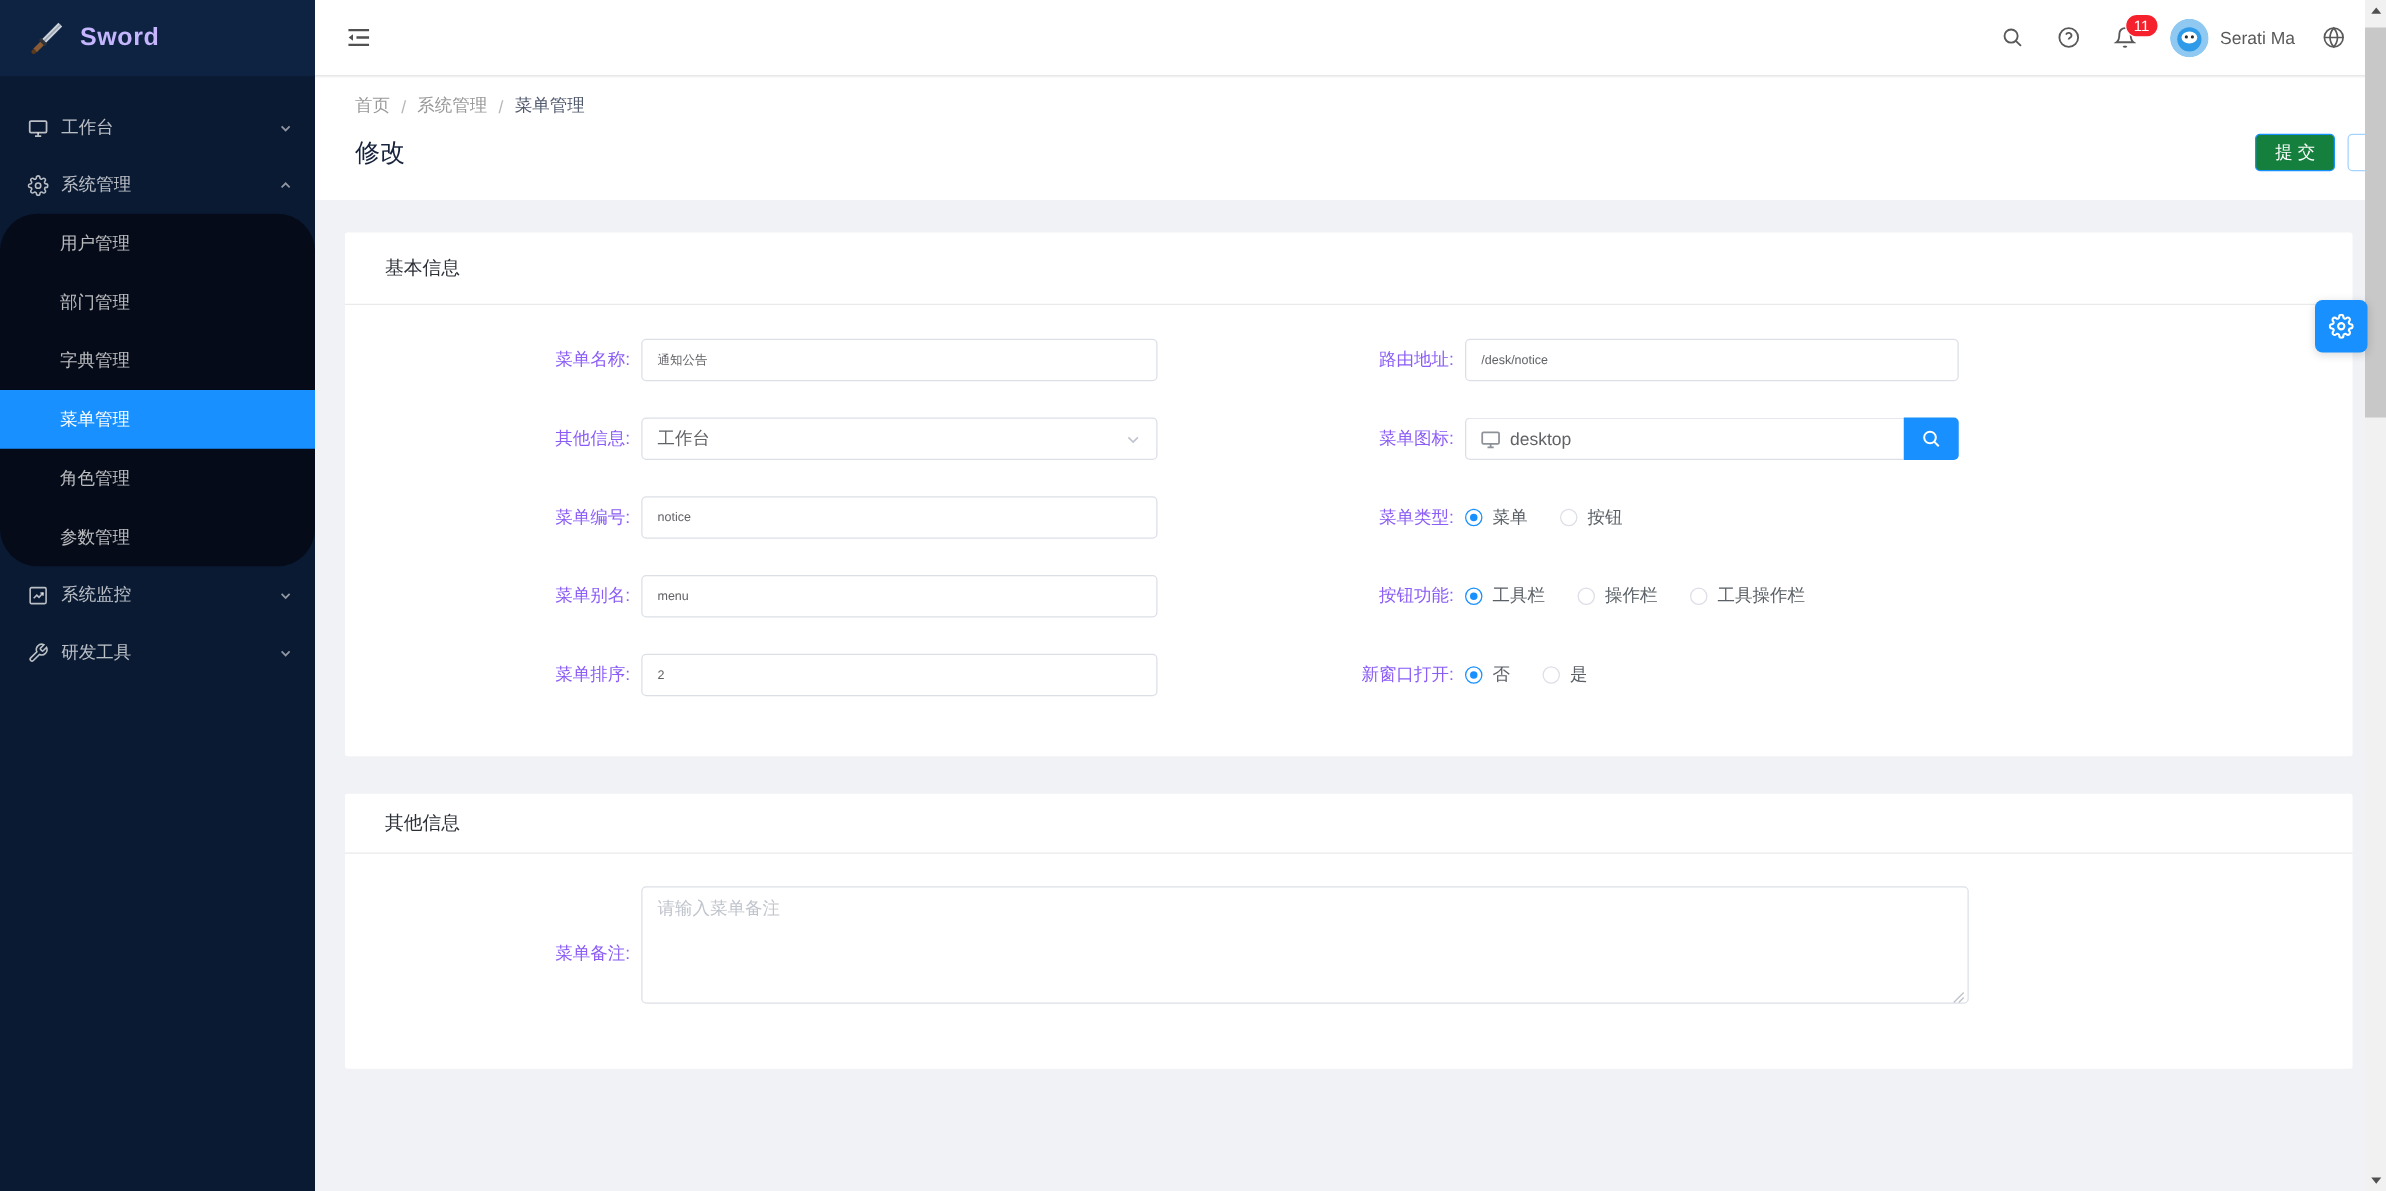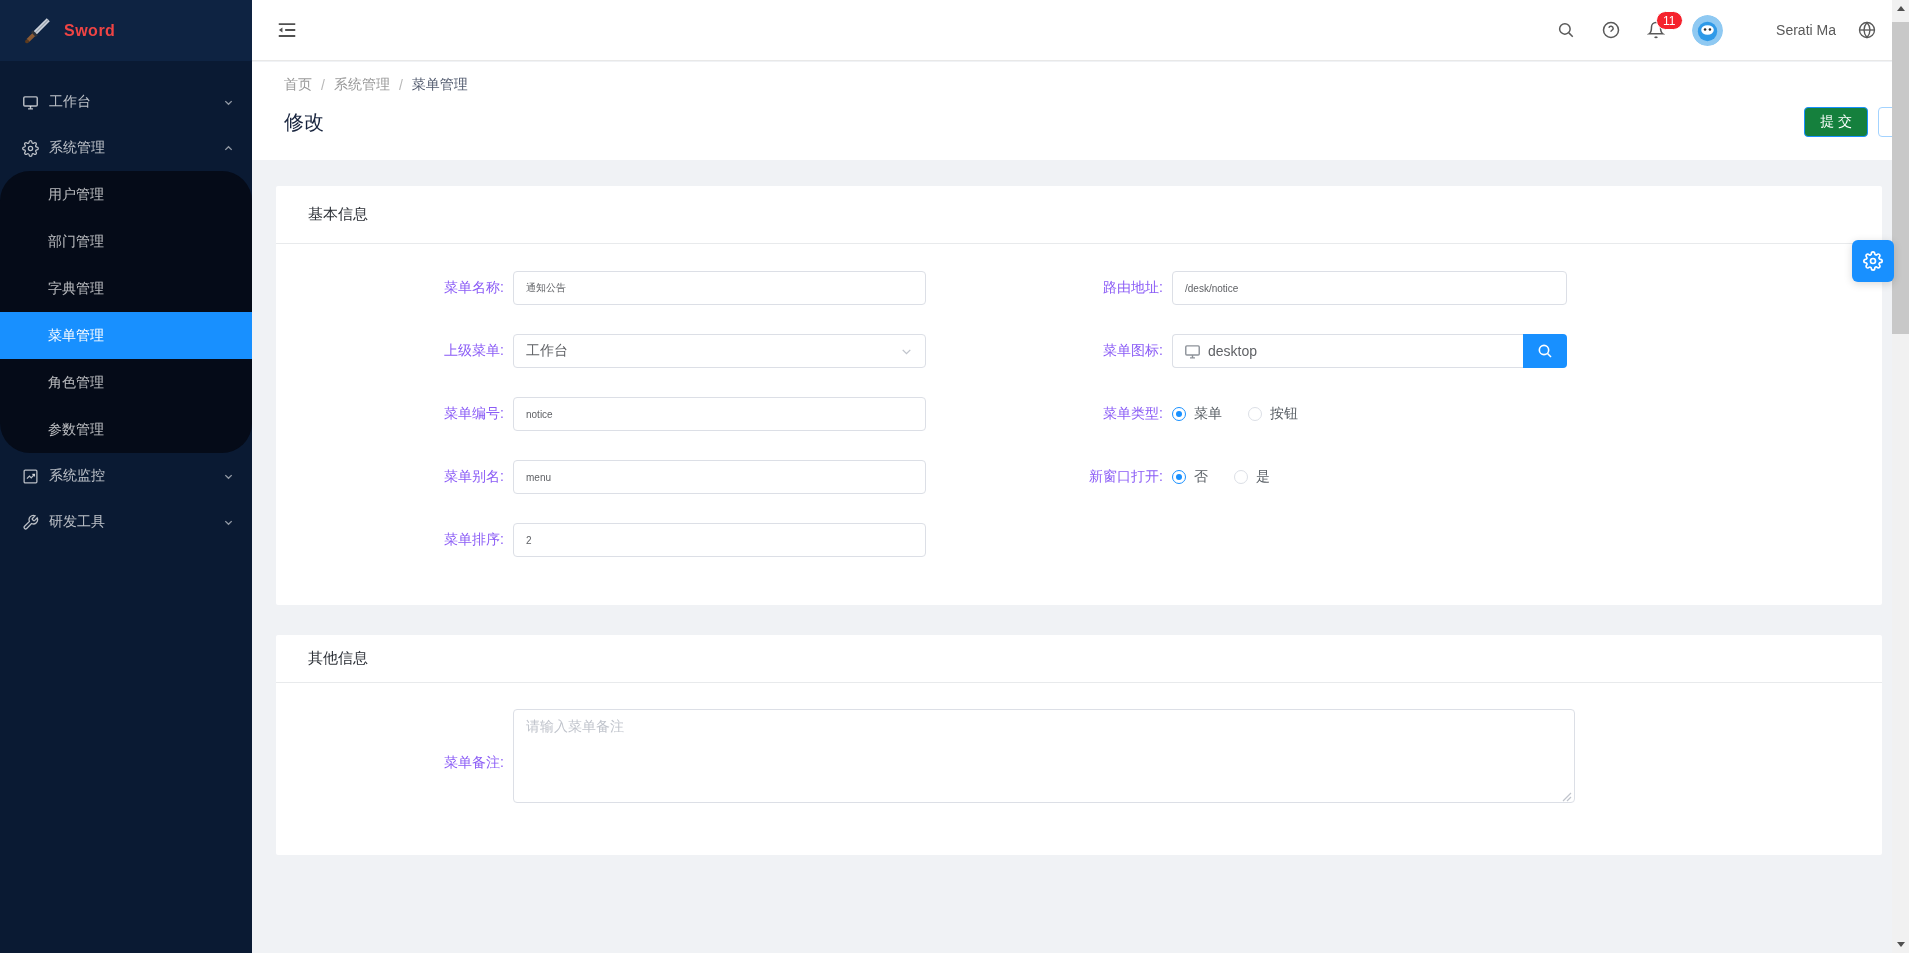--- a/index.html
+++ b/index.html
@@ -3,39 +3,39 @@
 <meta charset="utf-8">
 <style>
   * { margin:0; padding:0; box-sizing:border-box; }
   html,body { width:1909px; height:953px; overflow:hidden; font-family:"Liberation Sans","DejaVu Sans",sans-serif; background:#f0f2f5; }
   svg { display:block; }
 
   
   .sidebar { position:absolute; left:0; top:0; width:252px; height:953px; background:#0a1a33; z-index:5; }
   .logo { height:61px; background:#0e2342; display:flex; align-items:center; padding-left:22px; }
   .logo-icon { width:30px; height:30px; margin-right:12px; }
-  .logo-title { color:#ef4444; font-size:16px; font-weight:bold; letter-spacing:.5px; }
+  .logo-title { color:#c4b5fd; font-size:20px; font-weight:bold; letter-spacing:.5px; }
   .nav { padding-top:18px; }
   .nav-item { height:46px; display:flex; align-items:center; padding:0 18px 0 22px; color:rgba(255,255,255,.72); font-size:14px; cursor:pointer; }
   .nav-item .nico { width:17px; height:17px; margin-right:10px; color:rgba(255,255,255,.72); }
   .nav-item .chev { margin-left:auto; width:11px; height:11px; color:rgba(255,255,255,.55); }
   .submenu { background:#050b18;border-radius:30px; }
   .submenu-item { height:47px; display:flex; align-items:center; padding-left:48px; color:rgba(255,255,255,.72); font-size:14px; cursor:pointer; }
   .submenu-item.active { background:#1890ff; color:#ffffff; }
 
   
   .topbar { position:absolute; left:252px; top:0; width:1640px; height:61px; background:#fff; border-bottom:1px solid #e8e8e8; display:flex; align-items:center; z-index:4; }
   .fold-btn { margin-left:24px; color:#515151; cursor:pointer; }
   .topbar-right { margin-left:auto; display:flex; align-items:center; padding-right:16px; color:#595959; }
   .tb-ic { width:18px; height:18px; cursor:pointer; }
   .tb-gap { margin-right:27px; }
   .bell-wrap { position:relative; margin-right:27px; }
   .badge { position:absolute; top:-10px; left:9px; min-width:26px; height:19px; background:#f5222d; color:#fff; font-size:12px; border-radius:10px; display:flex; align-items:center; justify-content:center; padding:0 6px; border:1px solid #fff; }
   .avatar { width:31px; height:31px; border-radius:50%; margin-right:9px; overflow:hidden; cursor:pointer; flex:0 0 auto; }
-  .username { font-size:14px; color:#595959; margin-right:22px; cursor:pointer; white-space:nowrap;margin-left:44px; }
+  .username { font-size:14px; color:#595959; margin-right:22px; cursor:pointer; white-space:nowrap; }
 
   
   .page-header { position:absolute; left:252px; top:62px; width:1716px; height:98px; background:#fff; padding:14px 26px 0 32px; z-index:3; }
   .breadcrumb { display:flex; align-items:center; font-size:14px; color:#999; margin-bottom:13px; }
   .bc-link { color:#999; cursor:pointer; }
   .bc-sep { margin:0 9px; color:#b8b8b8; }
   .bc-current { color:#515a6e; }
   .title-row { display:flex; align-items:center; }
   .page-title { font-size:20px; color:#17233d; font-weight:500; }
   .btns { margin-left:auto; display:flex; }
@@ -237,21 +237,21 @@
 
   <div class="card card1">
     <div class="card-head">基本信息</div>
     <div class="form-cols">
       <div class="col-l">
         <div class="form-row">
           <span class="lbl lbl-l">菜单名称:</span>
           <input class="inp inp-l" value="通知公告" style="">
         </div>
         <div class="form-row">
-          <span class="lbl lbl-l">上级菜单:</span>
+          <span class="lbl lbl-l">其他信息:</span>
           <div class="select">
             <span>工作台</span>
             <svg class="sel-chev" viewBox="0 0 24 24" fill="none" stroke="currentColor" stroke-width="2.5">
                 <path d="M5 9l7 7 7-7"></path>
               </svg>
           </div>
         </div>
         <div class="form-row">
           <span class="lbl lbl-l">菜单编号:</span>
           <input class="inp inp-l" value="notice" style="">
@@ -296,20 +296,37 @@
               <span class="radio checked"></span>
               <span class="radio-label">菜单</span>
             </span>
             <span class="radio-option">
               <span class="radio"></span>
               <span class="radio-label">按钮</span>
             </span>
           </div>
         </div>
         <div class="form-row">
+          <span class="lbl lbl-r">按钮功能:</span>
+          <div class="radio-group">
+            <span class="radio-option">
+              <span class="radio checked"></span>
+              <span class="radio-label">工具栏</span>
+            </span>
+            <span class="radio-option">
+              <span class="radio"></span>
+              <span class="radio-label">操作栏</span>
+            </span>
+            <span class="radio-option">
+              <span class="radio"></span>
+              <span class="radio-label">工具操作栏</span>
+            </span>
+          </div>
+        </div>
+        <div class="form-row">
           <span class="lbl lbl-r">新窗口打开:</span>
           <div class="radio-group">
             <span class="radio-option">
               <span class="radio checked"></span>
               <span class="radio-label">否</span>
             </span>
             <span class="radio-option">
               <span class="radio"></span>
               <span class="radio-label">是</span>
             </span>

